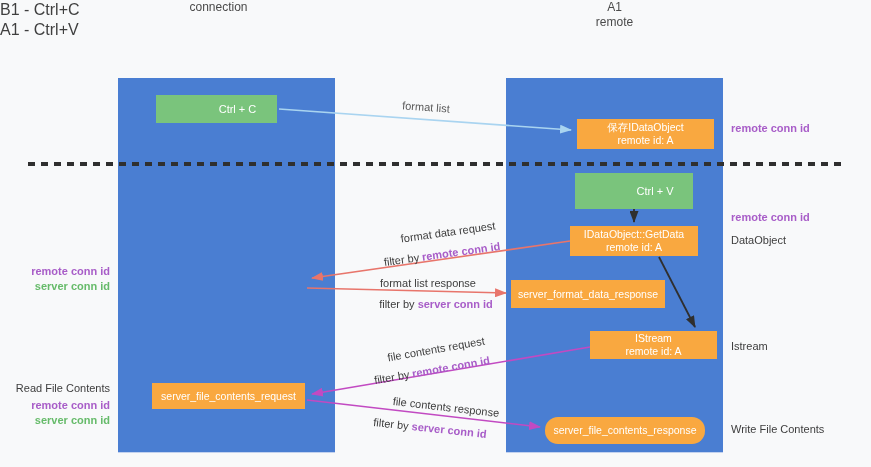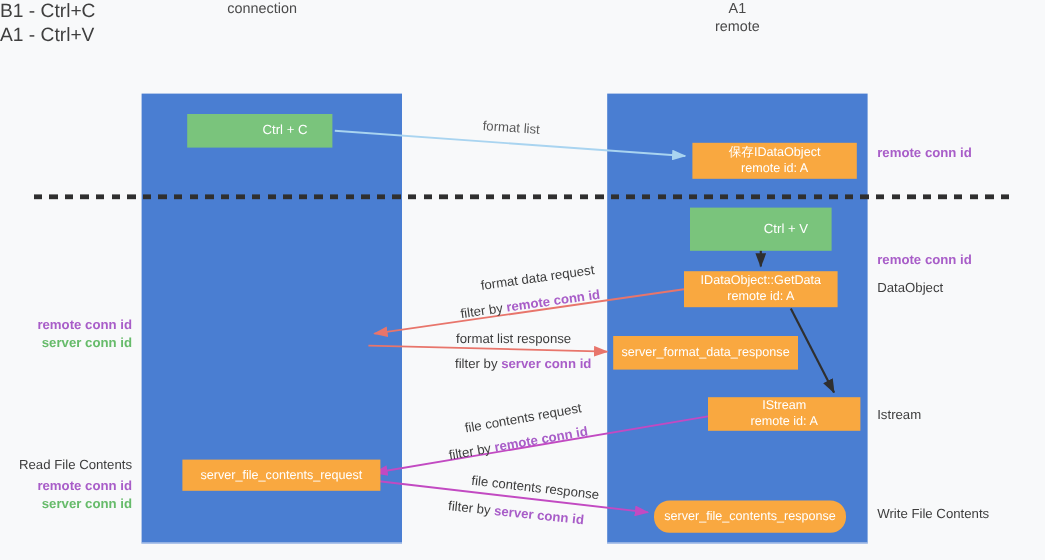--- a/index.html
+++ b/index.html
@@ -128,21 +128,21 @@
 
   <div class="node orange" style="left:511px; top:280px; width:154px; height:28px;">
     <span>server_format_data_response</span>
   </div>
 
   <div class="node orange" style="left:590px; top:331px; width:127px; height:28px;">
     <div>IStream</div>
     <div>remote id: A</div>
   </div>
 
-  <div class="node orange" style="left:152px; top:383px; width:165px; height:26px;">
+  <div class="node orange" style="left:152px; top:383px; width:153px; height:26px;">
     <span>server_file_contents_request</span>
   </div>
 
   <div class="node orange" style="left:545px; top:417px; width:160px; height:27px;border-radius:13px;">
     <span>server_file_contents_response</span>
   </div>
 
   <div class="flow-label" style="left:426px; top:107px; transform:translate(-50%,-50%) rotate(4deg); color:#5a5a5a;">format list</div>
 
   <div class="flow-label" style="left:448px; top:232px; transform:translate(-50%,-50%) rotate(-8deg);">format data request</div>

